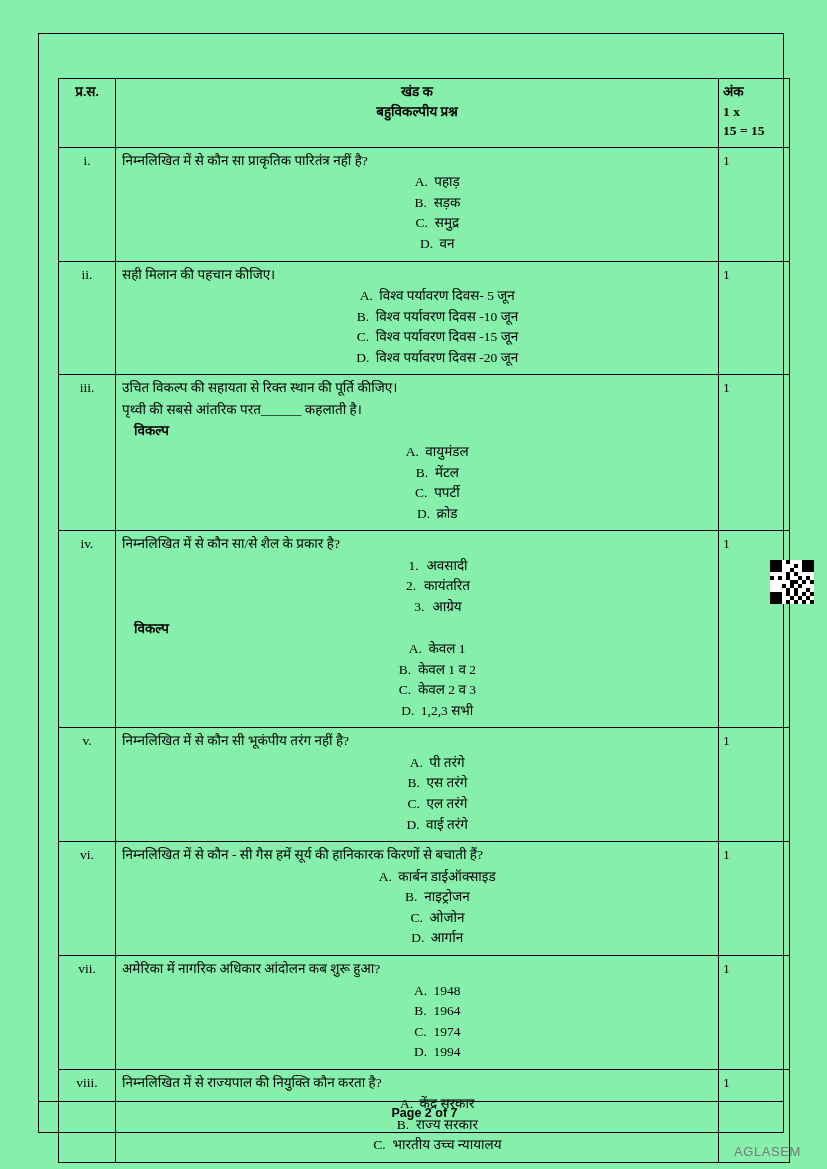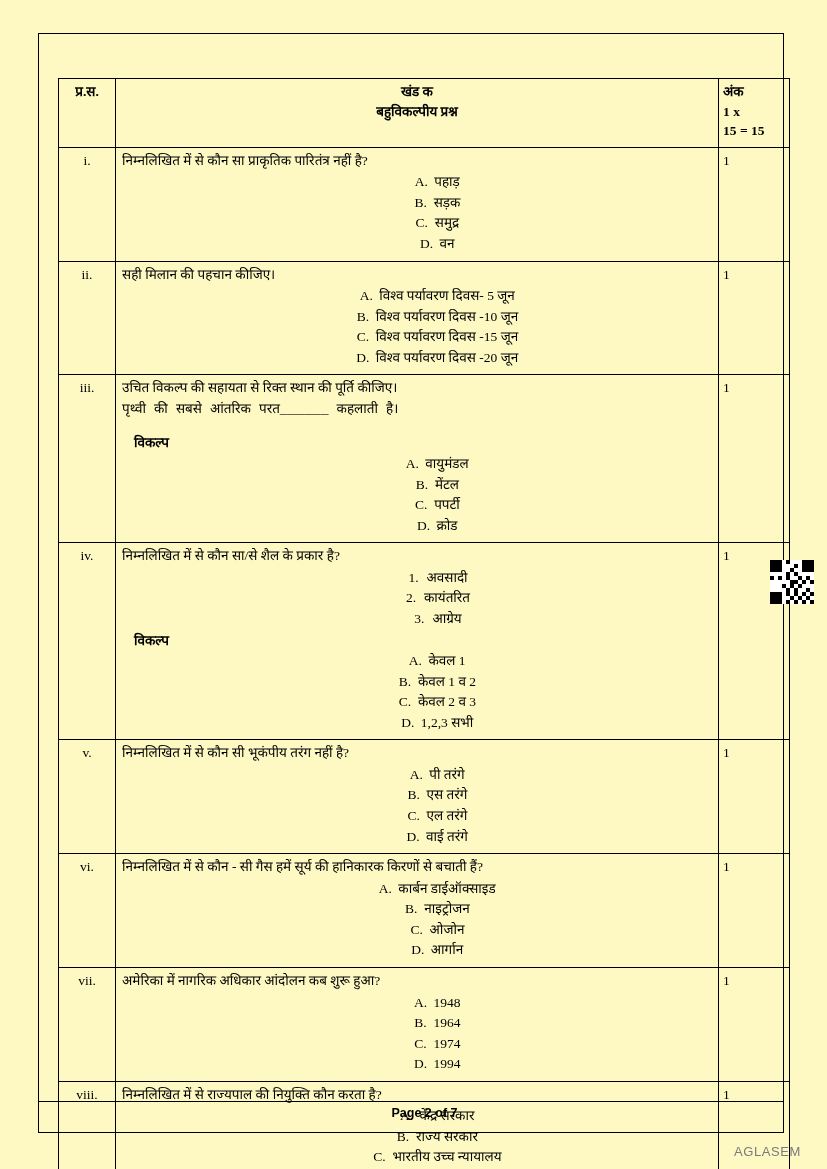--- a/index.html
+++ b/index.html
@@ -13,21 +13,21 @@
     font-family: "Liberation Serif", serif;
     color: #000;
     position: relative;
     overflow: hidden;
   }
   .page {
     position: absolute;
     left: 0; top: 0;
     width: 827px;
     height: 1169px;
-    background: #fef9c3;
+    background: #86efac;
   }
   
   .page-frame {
     position: absolute;
     left: 38px;
     top: 33px;
     width: 746px;
     height: 1100px;
     border: 1px solid #000;
     box-sizing: border-box;
@@ -84,23 +84,22 @@
     font-weight: bold;
     font-size: 13px;
     line-height: 1.5;
     padding-top: 4px;
   }
   .qstem {
     margin: 0 0 2px 0;
     padding-left: 2px;
   }
   .qsub {
-    margin: 0 0 14px 0;
+    margin: 0 0 2px 0;
     padding-left: 2px;
-    font-family: Liberation Mono, monospace;
   }
   .opt-head {
     font-weight: bold;
     padding-left: 2px;
     margin: 1px 0 1px 12px;
   }
   ul.opts {
     list-style: none;
     margin: 0;
     padding: 0 0 0 34px;

